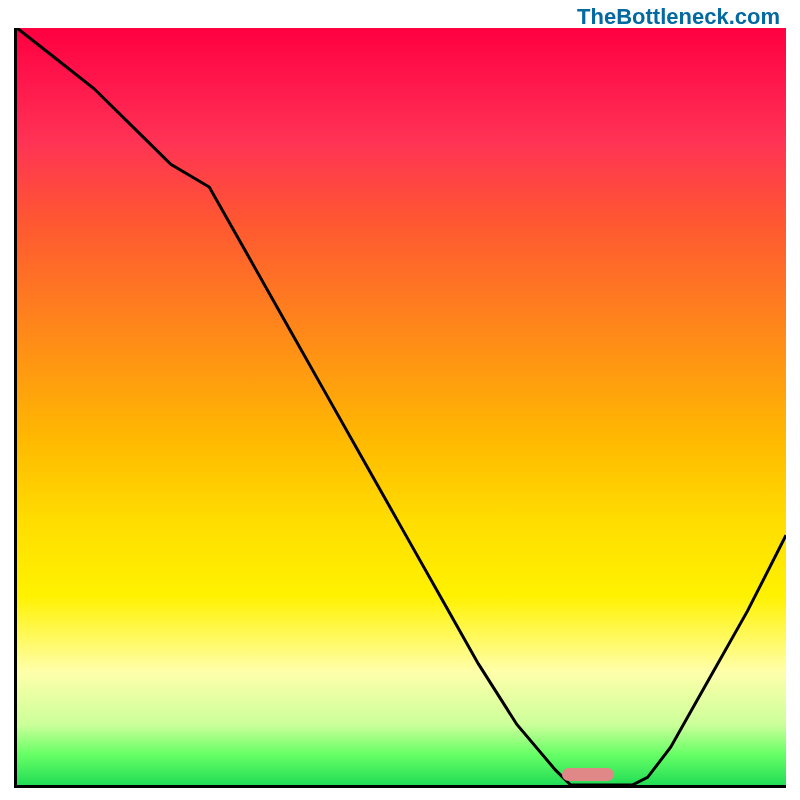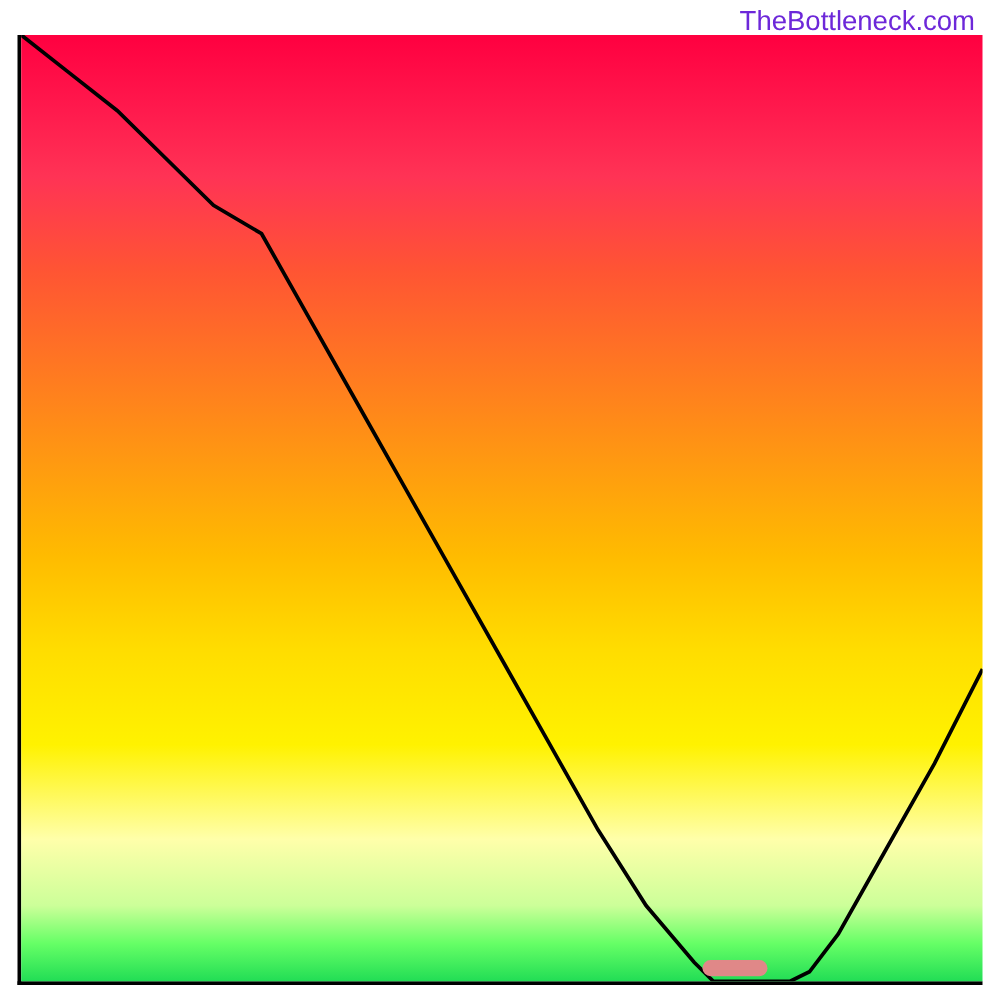--- a/index.html
+++ b/index.html
@@ -11,23 +11,24 @@
       width: 800px;
       height: 800px;
       background: white;
       position: relative;
       font-family: Arial, sans-serif;
     }
     .watermark {
       position: absolute;
       top: 4px;
       right: 20px;
-      color: #6d28d9;
+      color: #0369a1;
       font-size: 22px;
       z-index: 10;
+      font-weight: bold;
     }
     .chart-container {
       position: absolute;
       top: 28px;
       left: 14px;
       width: 772px;
       height: 760px;
       border-left: 3px solid black;
       border-bottom: 3px solid black;
     }

